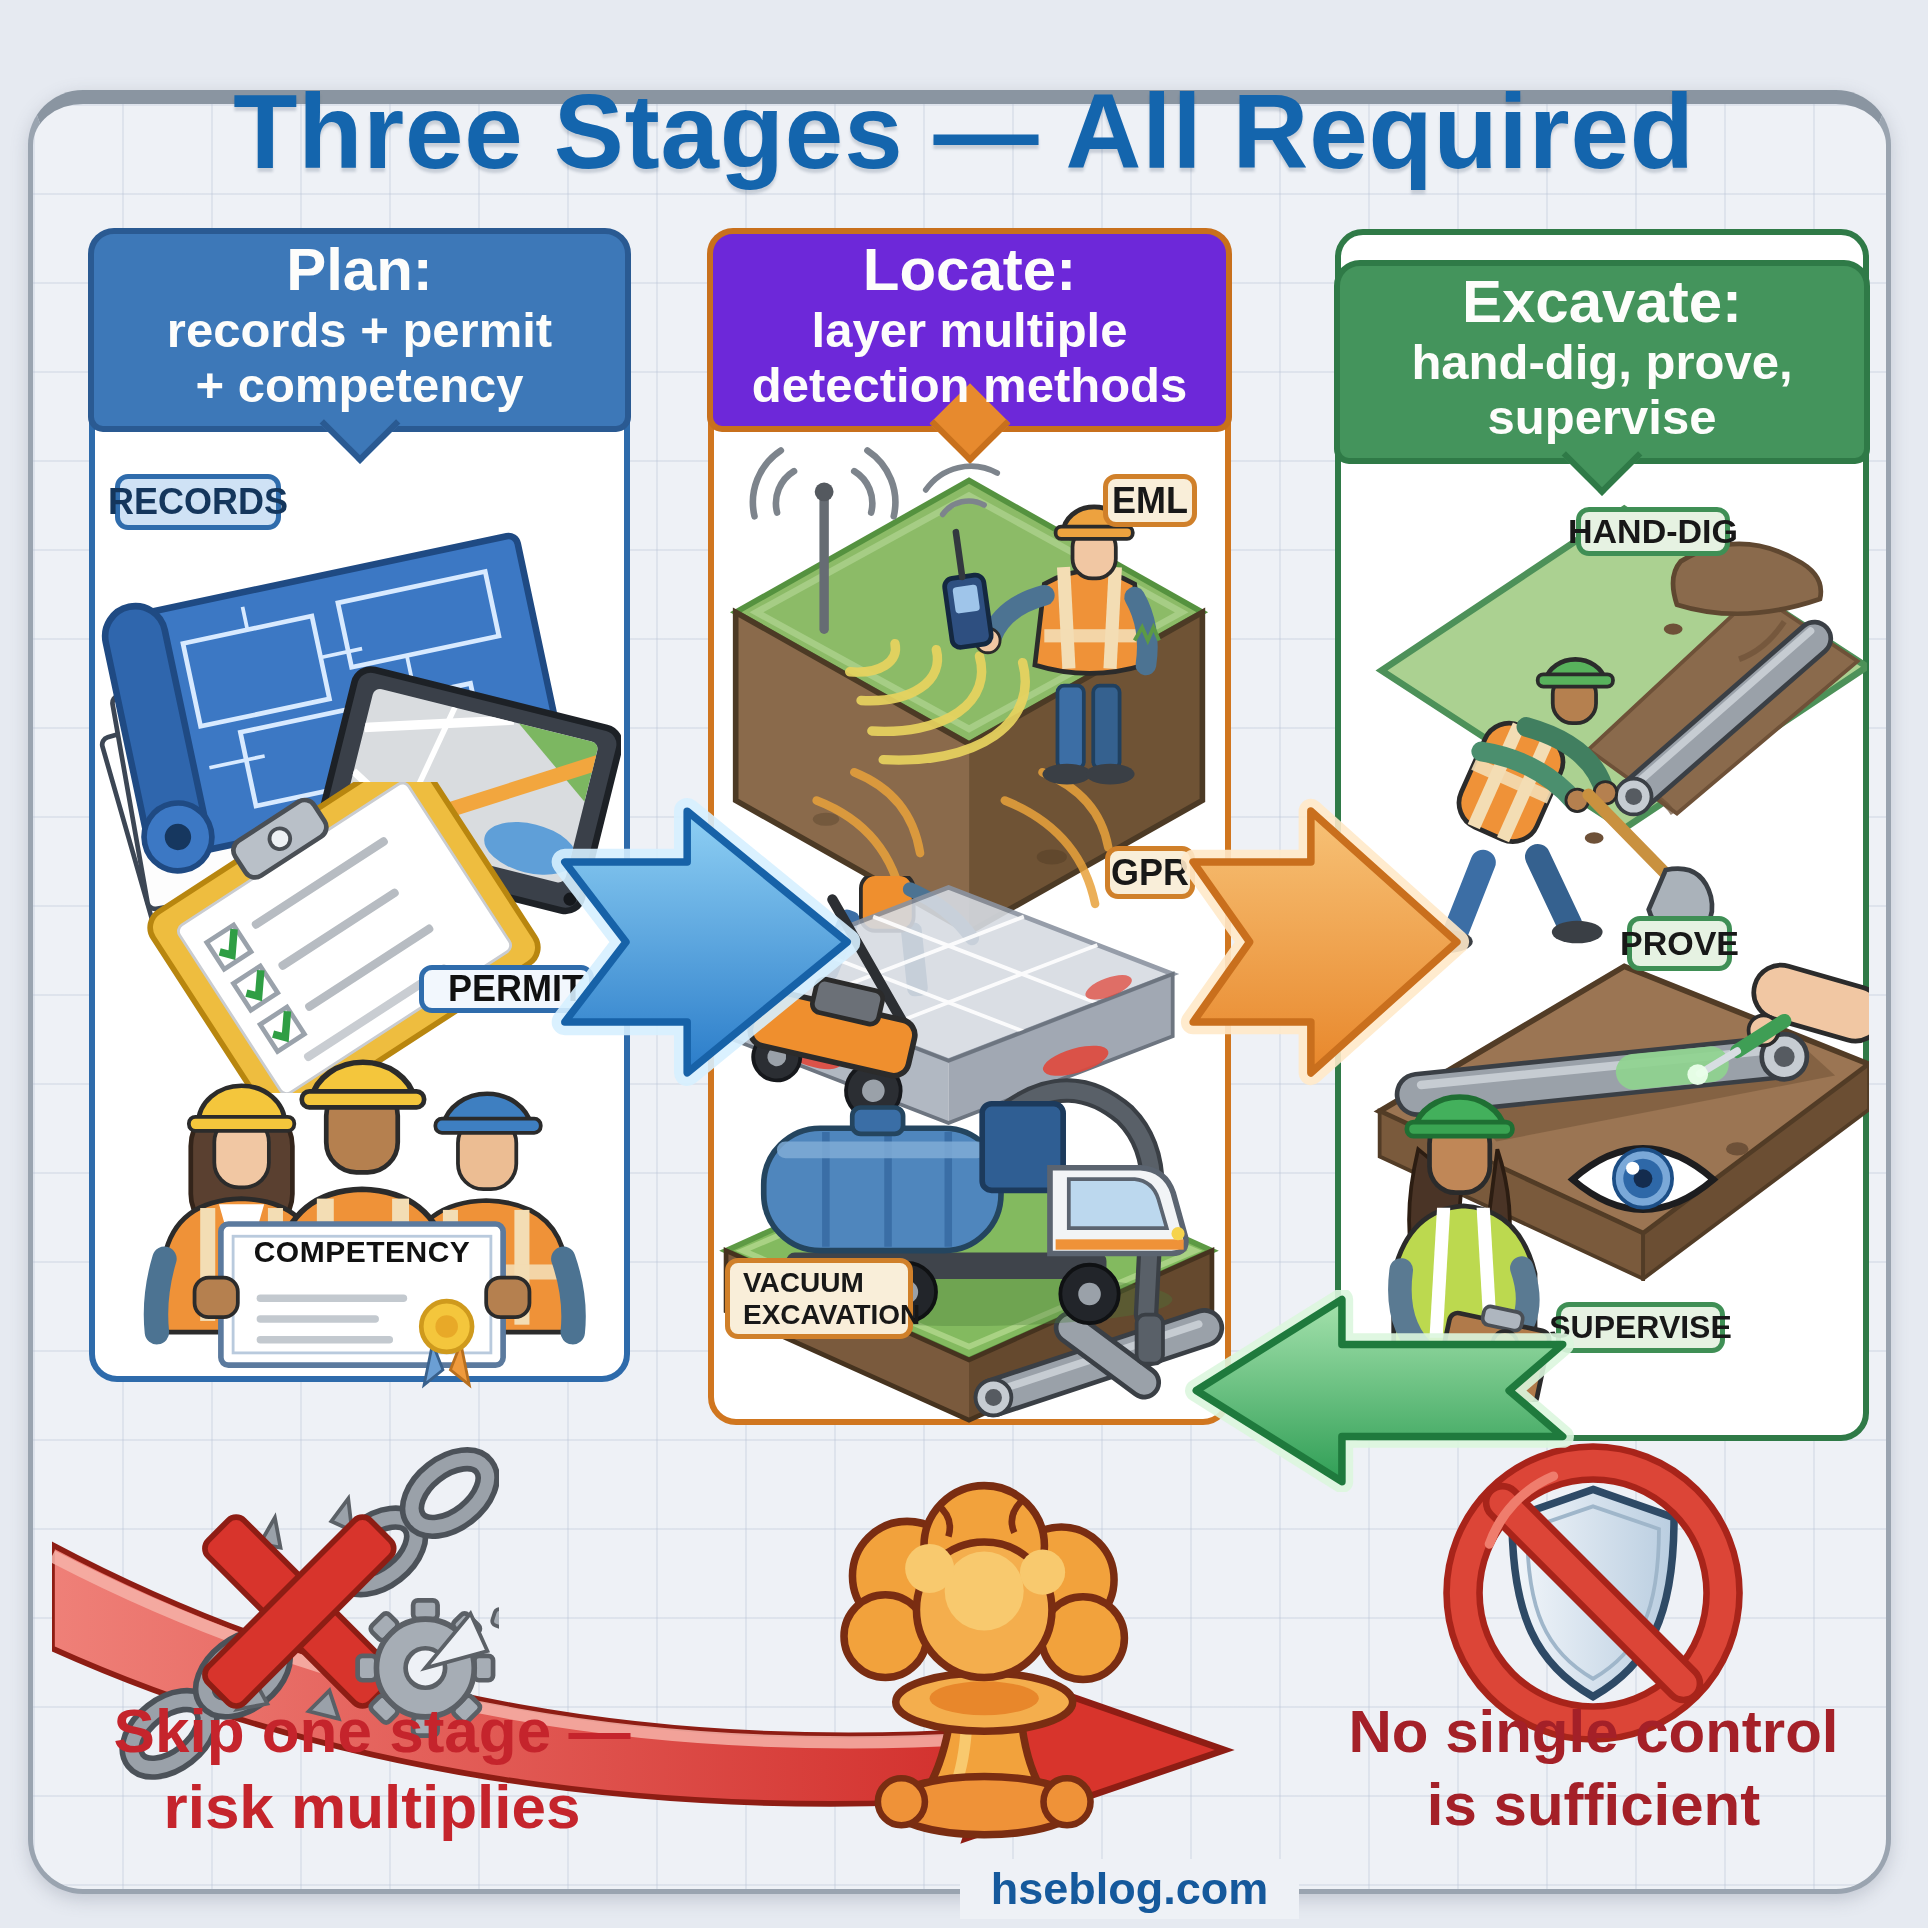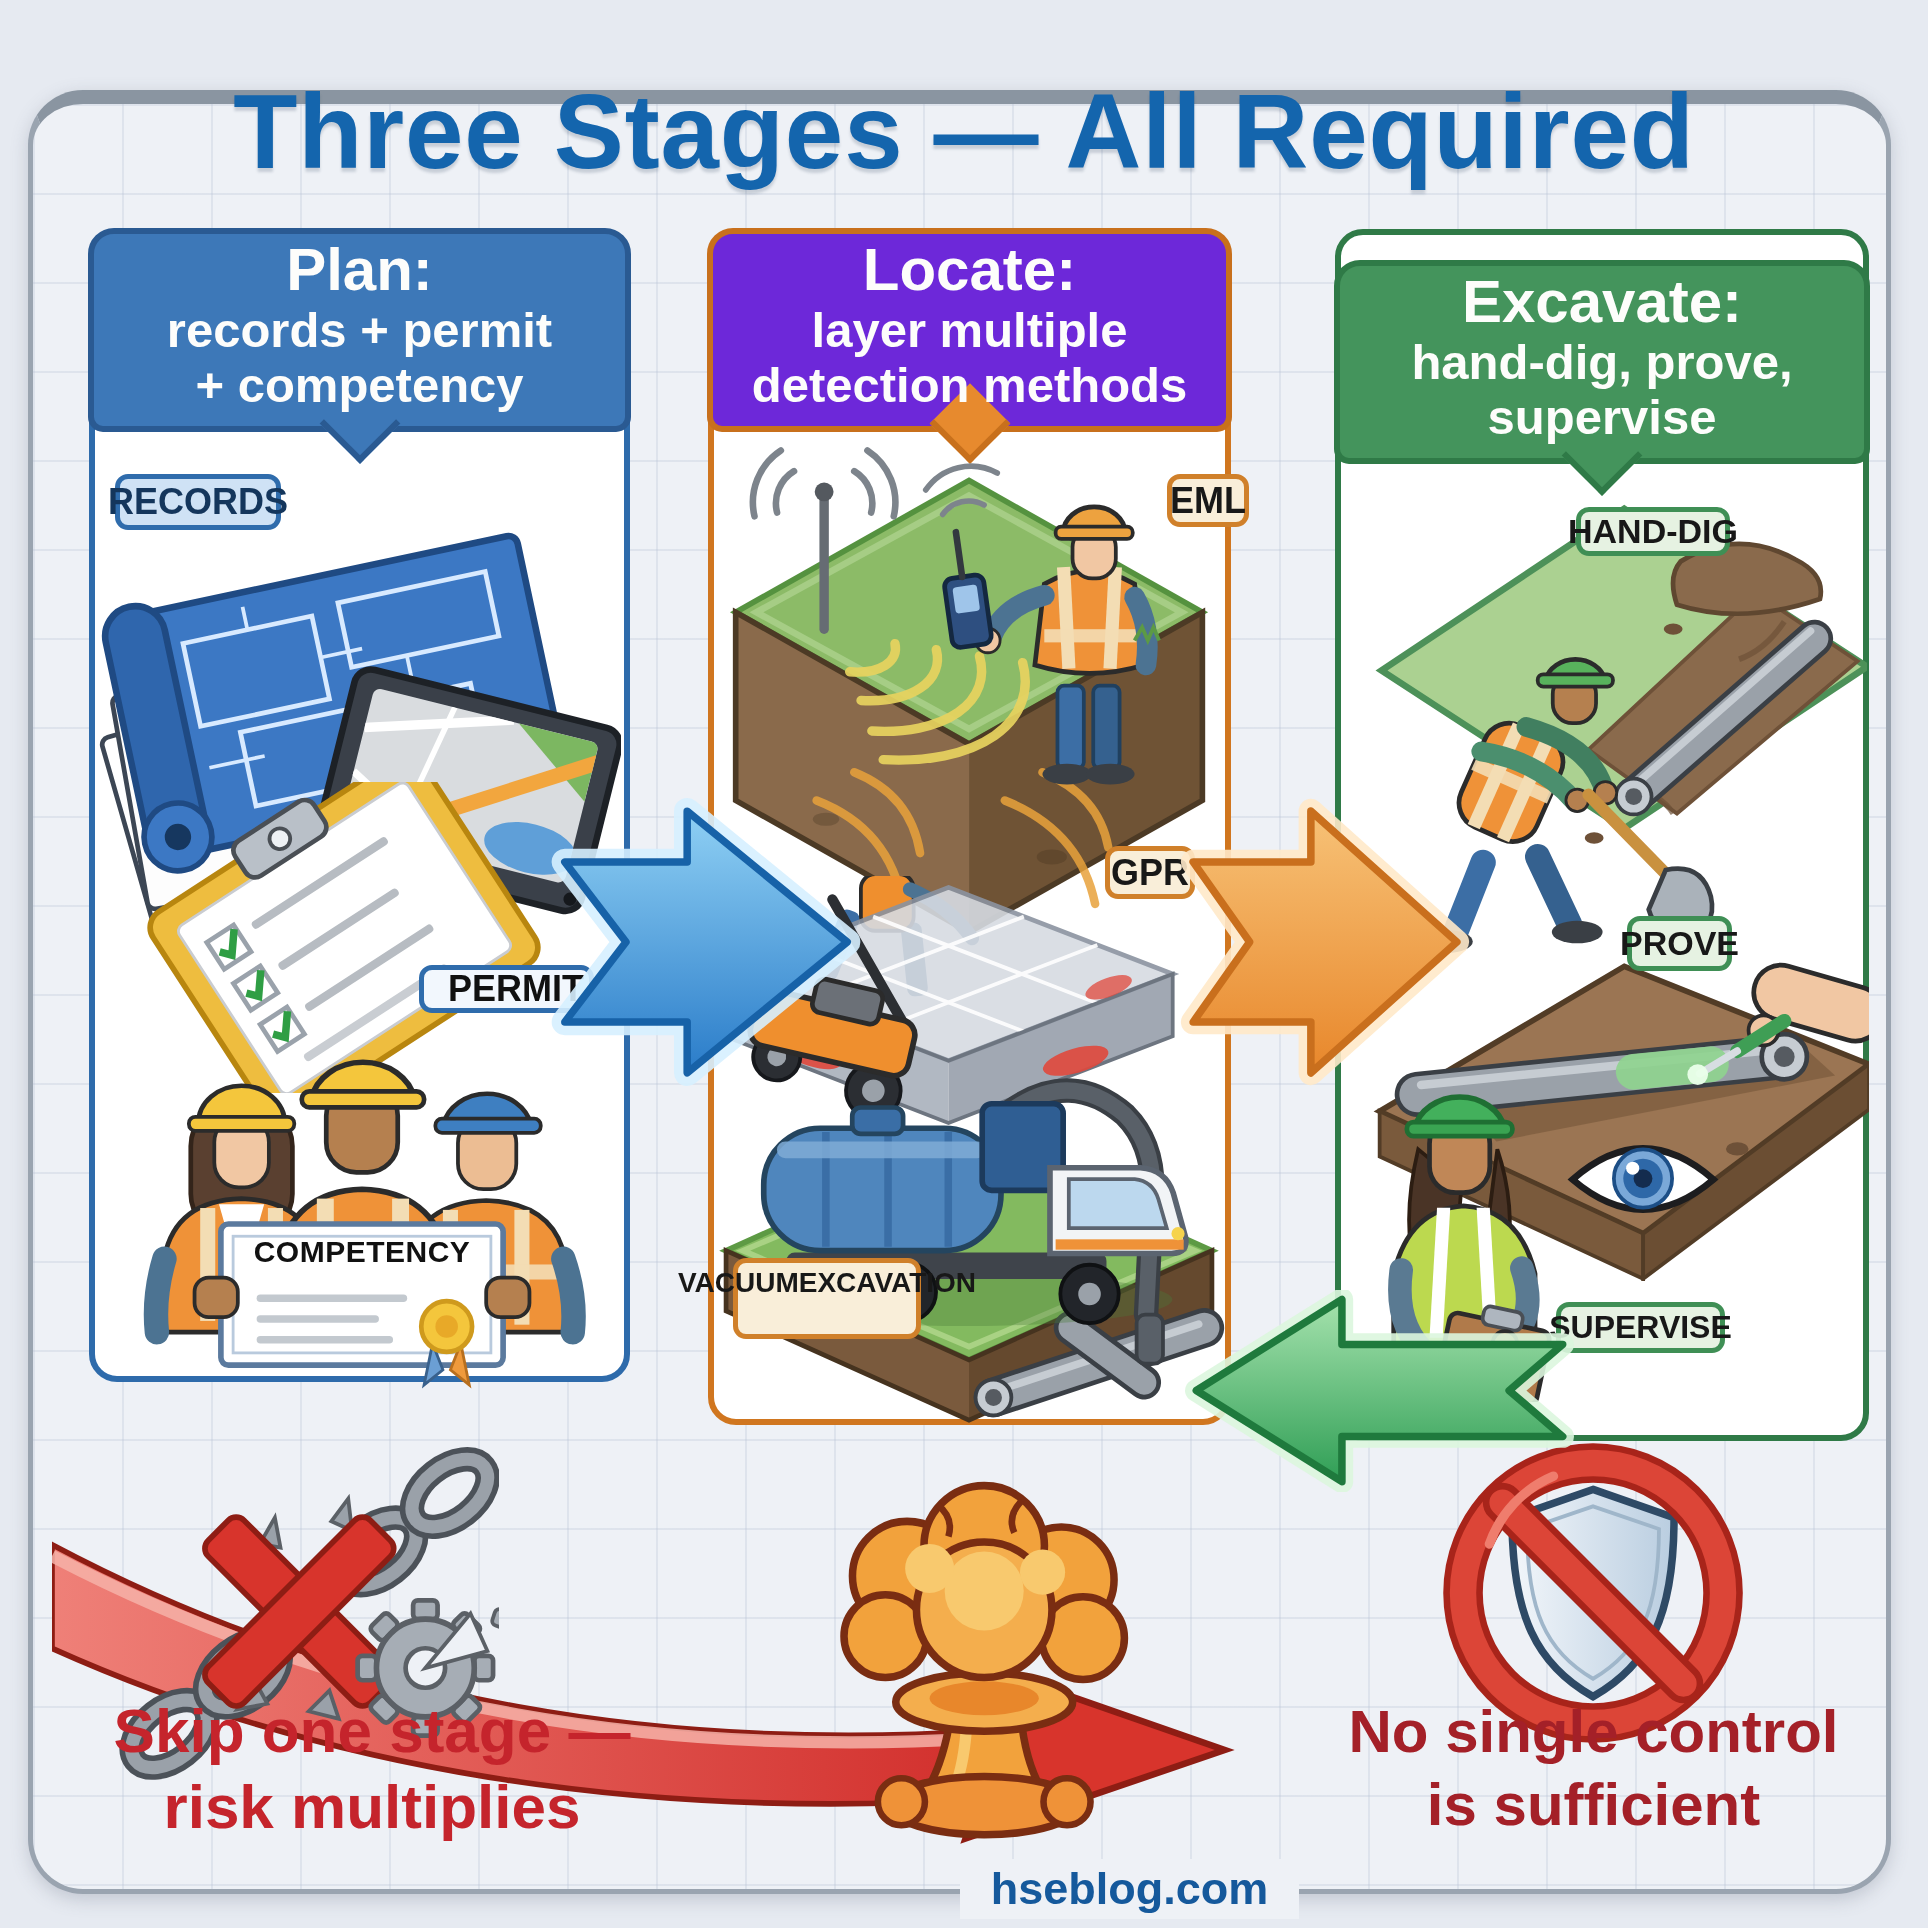--- a/index.html
+++ b/index.html
@@ -45,21 +45,21 @@
   .tag.greenlight{background:#e6f2e2;border:5.6px solid #3f8f55;}
   .scene{position:absolute;z-index:4;}
   .arrow-scene{position:absolute;z-index:7;}
   
   .skip-text{position:absolute;left:85px;top:1693px;width:574px;text-align:center;z-index:6;
              font-size:62px;font-weight:800;color:#c5242c;line-height:1.22;}
   .control-text{position:absolute;left:1311px;top:1695px;width:565px;text-align:center;z-index:6;
              font-size:60px;font-weight:800;color:#a42028;line-height:1.22;}
   .cert-text{position:absolute;left:221px;top:1235px;width:282px;text-align:center;z-index:6;
              font-size:30px;font-weight:800;color:#111;letter-spacing:0.5px;}
-  .vac-lines{flex-direction:row;align-items:flex-start;padding:4px 13px;line-height:1.12;margin-left:8px;}
+  .vac-lines{flex-direction:column;align-items:flex-start;padding:4px 13px;line-height:1.12;}
   .footer{position:absolute;left:960px;top:1859px;width:339px;text-align:center;z-index:8;
           background:#eef1f6;font-size:45px;font-weight:800;color:#15599c;padding:3.8px 0;}
 </style>
 </head>
 <body>
 
 <div id="canvas">
   <div id="card"></div>
   <div class="title">Three Stages — All Required</div>
 
@@ -189,21 +189,21 @@
   <div class="cert-text">COMPETENCY</div>
 
   <section class="panel locate">
     <header class="hdr orange">
       <div class="hdr-title">Locate:</div>
       <div class="hdr-sub">layer multiple</div>
       <div class="hdr-sub">detection methods</div>
       <div class="notch orange"></div>
     </header>
   </section>
-  <div class="tag cream" style="left:1167px;top:474px;width:82px;height:53px;font-size:36px;">EML</div>
+  <div class="tag cream" style="left:1103px;top:474px;width:94px;height:53px;font-size:36px;">EML</div>
   <div class="tag cream" style="left:1105px;top:846px;width:90px;height:53px;font-size:36px;">GPR</div>
   <div class="tag cream vac-lines" style="left:725px;top:1258px;width:188px;height:81px;font-size:28px;">
     <div>VACUUM</div>
     <div>EXCAVATION</div>
   </div>
 
   <svg class="scene" style="left:713px;top:330px;" width="513" height="621" viewBox="0 0 545 660">
     <polygon points="272,160 520,300 272,440 24,300" fill="#8cbb67" stroke="#55923f" stroke-width="6"></polygon>
     <polygon points="272,176 498,300 272,424 46,300" fill="none" stroke="#a6cd85" stroke-width="7"></polygon>
     <polygon points="24,300 272,440 272,640 24,500" fill="#8a6a4b"></polygon>

